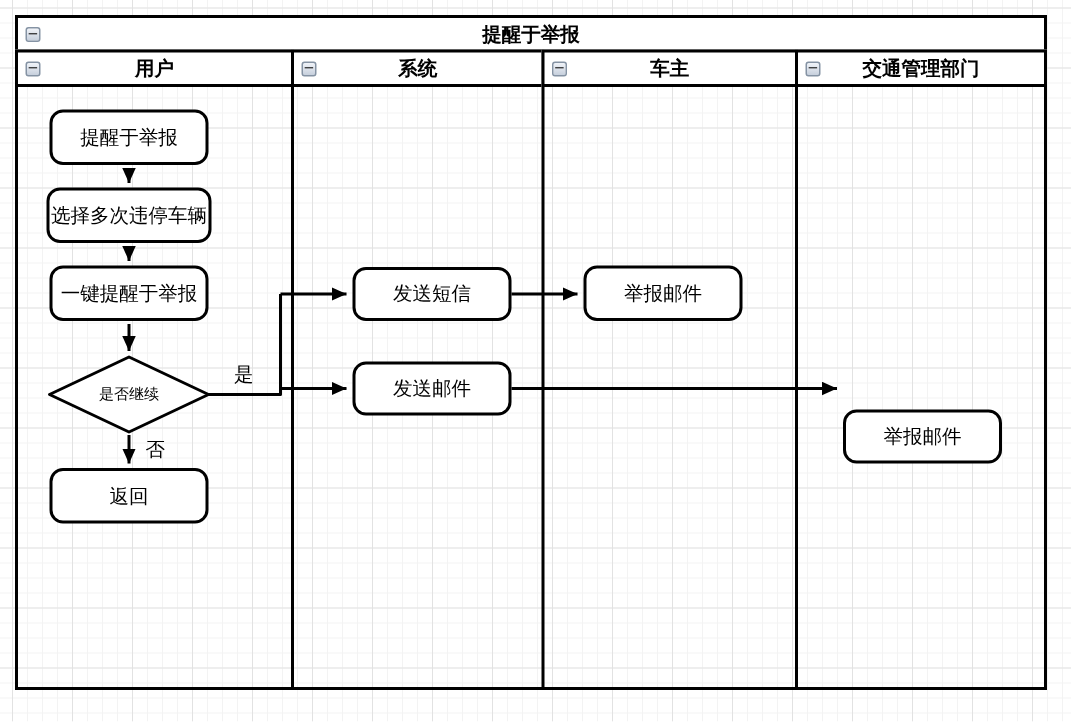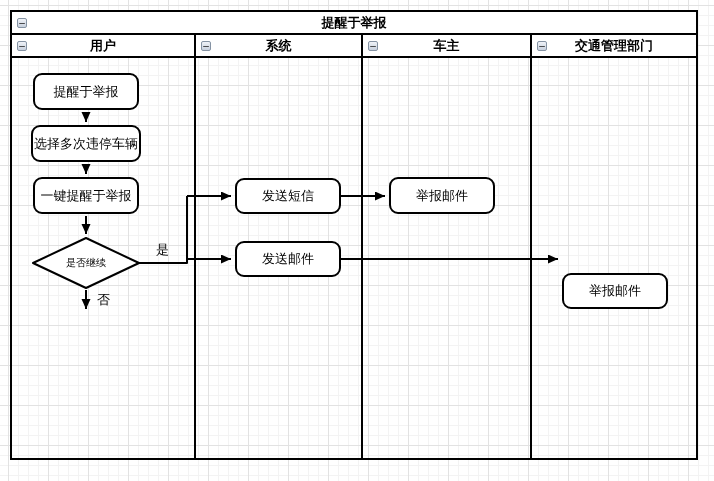--- a/index.html
+++ b/index.html
@@ -85,20 +85,21 @@
   </div>
 
   <div class="vdiv" style="left:194px;"></div>
   <div class="vdiv" style="left:361px;"></div>
   <div class="vdiv" style="left:530px;"></div>
 
   <div class="node" style="left:33px;top:73px;width:106px;height:37px;">提醒于举报</div>
   <div class="node" style="left:33px;top:177px;width:106px;height:37px;">一键提醒于举报</div>
   <div class="node" style="left:31px;top:125px;width:110px;height:37px;">选择多次违停车辆</div>
   <div class="dlabel">是否继续</div>
+  <div class="node" style="left:33px;top:312px;width:106px;height:37px;">返回</div>
   <div class="node" style="left:235px;top:178px;width:106px;height:36px;">发送短信</div>
   <div class="node" style="left:235px;top:241px;width:106px;height:36px;">发送邮件</div>
   <div class="node" style="left:389px;top:177px;width:106px;height:37px;">举报邮件</div>
   <div class="node" style="left:562px;top:241px;width:106px;height:36px;margin-top:32px;">举报邮件</div>
 
   <span class="elabel" style="left:156px;top:241px;">是</span>
   <span class="elabel" style="left:97px;top:291px;">否</span>
 
 </div>
 

